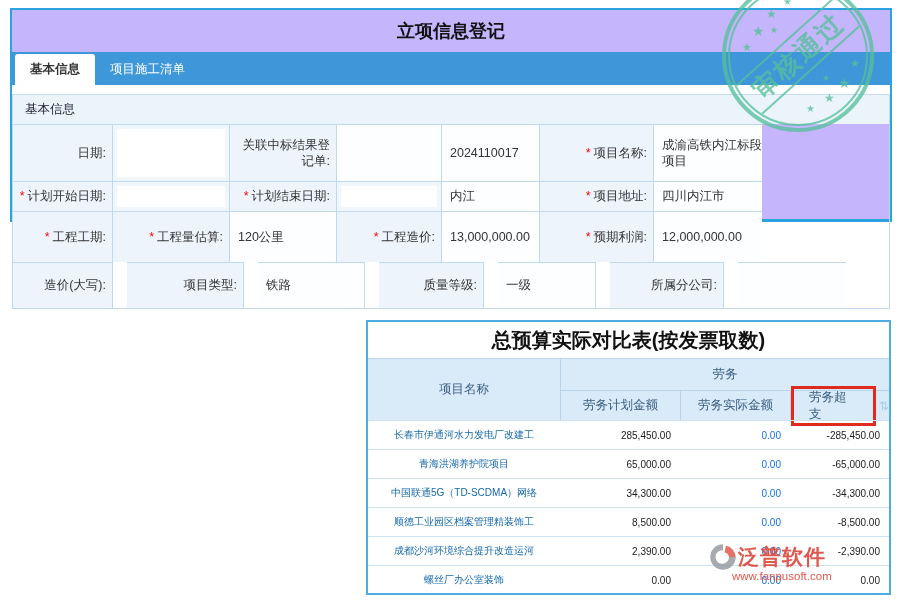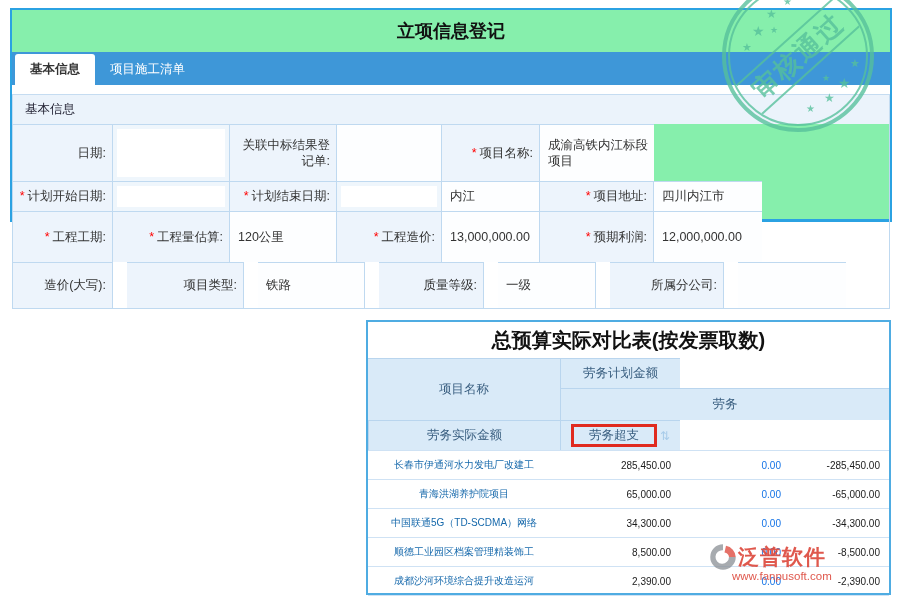--- a/index.html
+++ b/index.html
@@ -1,21 +1,21 @@
 <!DOCTYPE html>
 <html><head>
 <meta charset="utf-8">
 <style>
   * { box-sizing: border-box; margin: 0; padding: 0; }
   html,body { width: 900px; height: 600px; overflow: hidden; background: #fff;
     font-family: "Liberation Sans", "DejaVu Sans", sans-serif; position: relative; }
 
   
   .form-wrap { position: absolute; left: 10px; top: 8px; width: 882px; height: 214px;
-    border: 2px solid #2BA2E2; border-bottom-width: 3px; background: #86efac; }
+    border: 2px solid #2BA2E2; border-bottom-width: 3px; background: #c4b5fd; }
   .title-bar { height: 42px; display: flex; align-items: center; justify-content: center;
     font-size: 18px; font-weight: bold; color: #111; }
   .tab-strip { height: 33px; background: #3E97D8; display: flex; align-items: flex-end; padding-left: 3px; }
   .tab { font-size: 12.5px; padding: 7px 15px; color: #fff; cursor: pointer; white-space: nowrap; }
   .tab.active { background: #fff; color: #333; border-radius: 3px 3px 0 0; font-weight: bold; }
   .gap { height: 9px; background: #fff; }
   .section-bar { height: 30px; background: #EBF3FB; border: 1px solid #C5DCF1; border-bottom: none;
     display: flex; align-items: center; padding-left: 12px; font-size: 12.5px; color: #223; }
   .grid-row { display: grid; grid-template-columns: 100px 117px 107px 105px 98px 114px 108px auto;
     border-left: 1px solid #BFD9F0; border-right: 1px solid #BFD9F0; }
@@ -87,20 +87,21 @@
         <span>日期:</span>
       </div>
     <div class="val input-cell">
         <div class="inputbox"></div>
       </div>
     <div class="lbl">
         <span class="star"></span>
         <span>关联中标结果登记单:</span>
       </div>
     <div class="val"></div>
+    <div class="val">2024110017</div>
     <div class="lbl">
         <span class="star">*</span>
         <span>项目名称:</span>
       </div>
     <div class="val">成渝高铁内江标段项目</div>
   </div>
 
   <div class="grid-row r2">
     <div class="lbl">
         <span class="star">*</span>
@@ -167,22 +168,22 @@
       </div>
     <div class="val"></div>
   </div>
 </div>
 
 <div class="cmp-wrap">
   <div class="cmp-title">总预算实际对比表(按发票取数)</div>
 
   <div class="cmp-grid">
     <div class="hcell h-name">项目名称</div>
+    <div class="hcell h-group">劳务</div>
     <div class="hcell h-sub">劳务计划金额</div>
-    <div class="hcell h-group">劳务</div>
     <div class="hcell h-sub">劳务实际金额</div>
     <div class="hcell h-sub">
       <span class="red-box">劳务超支</span>
       <span class="sort-icon">⇅</span>
     </div>
   </div>
 
   <div class="drow">
     <div class="c-name">长春市伊通河水力发电厂改建工</div>
     <div class="c-num">285,450.00</div>

